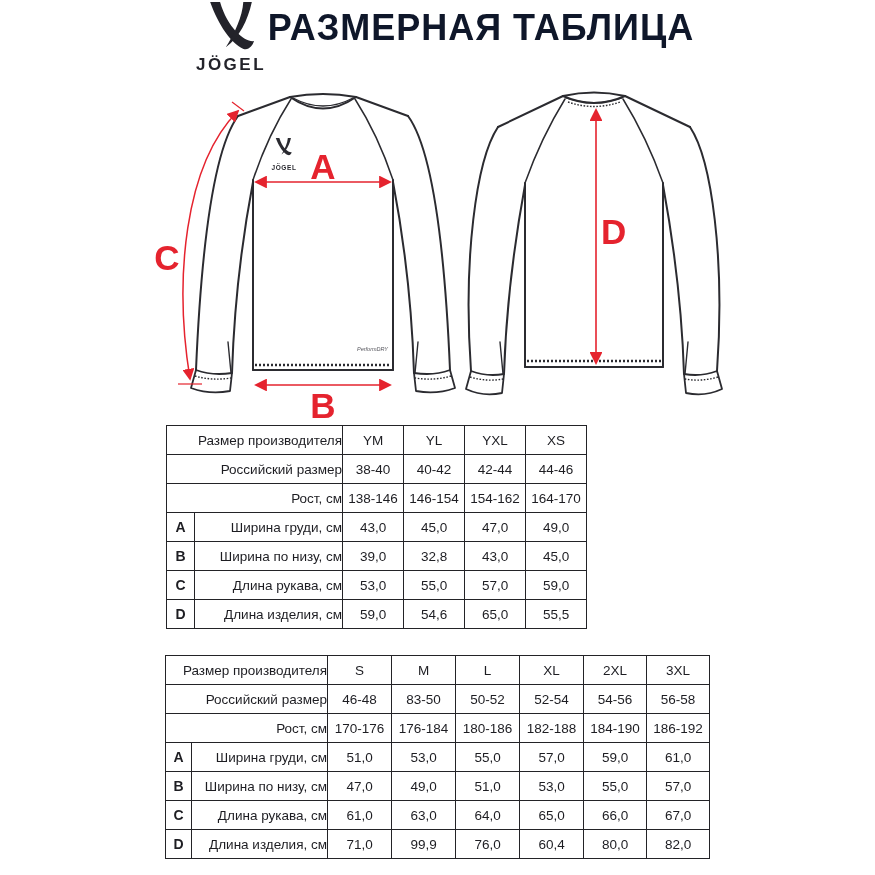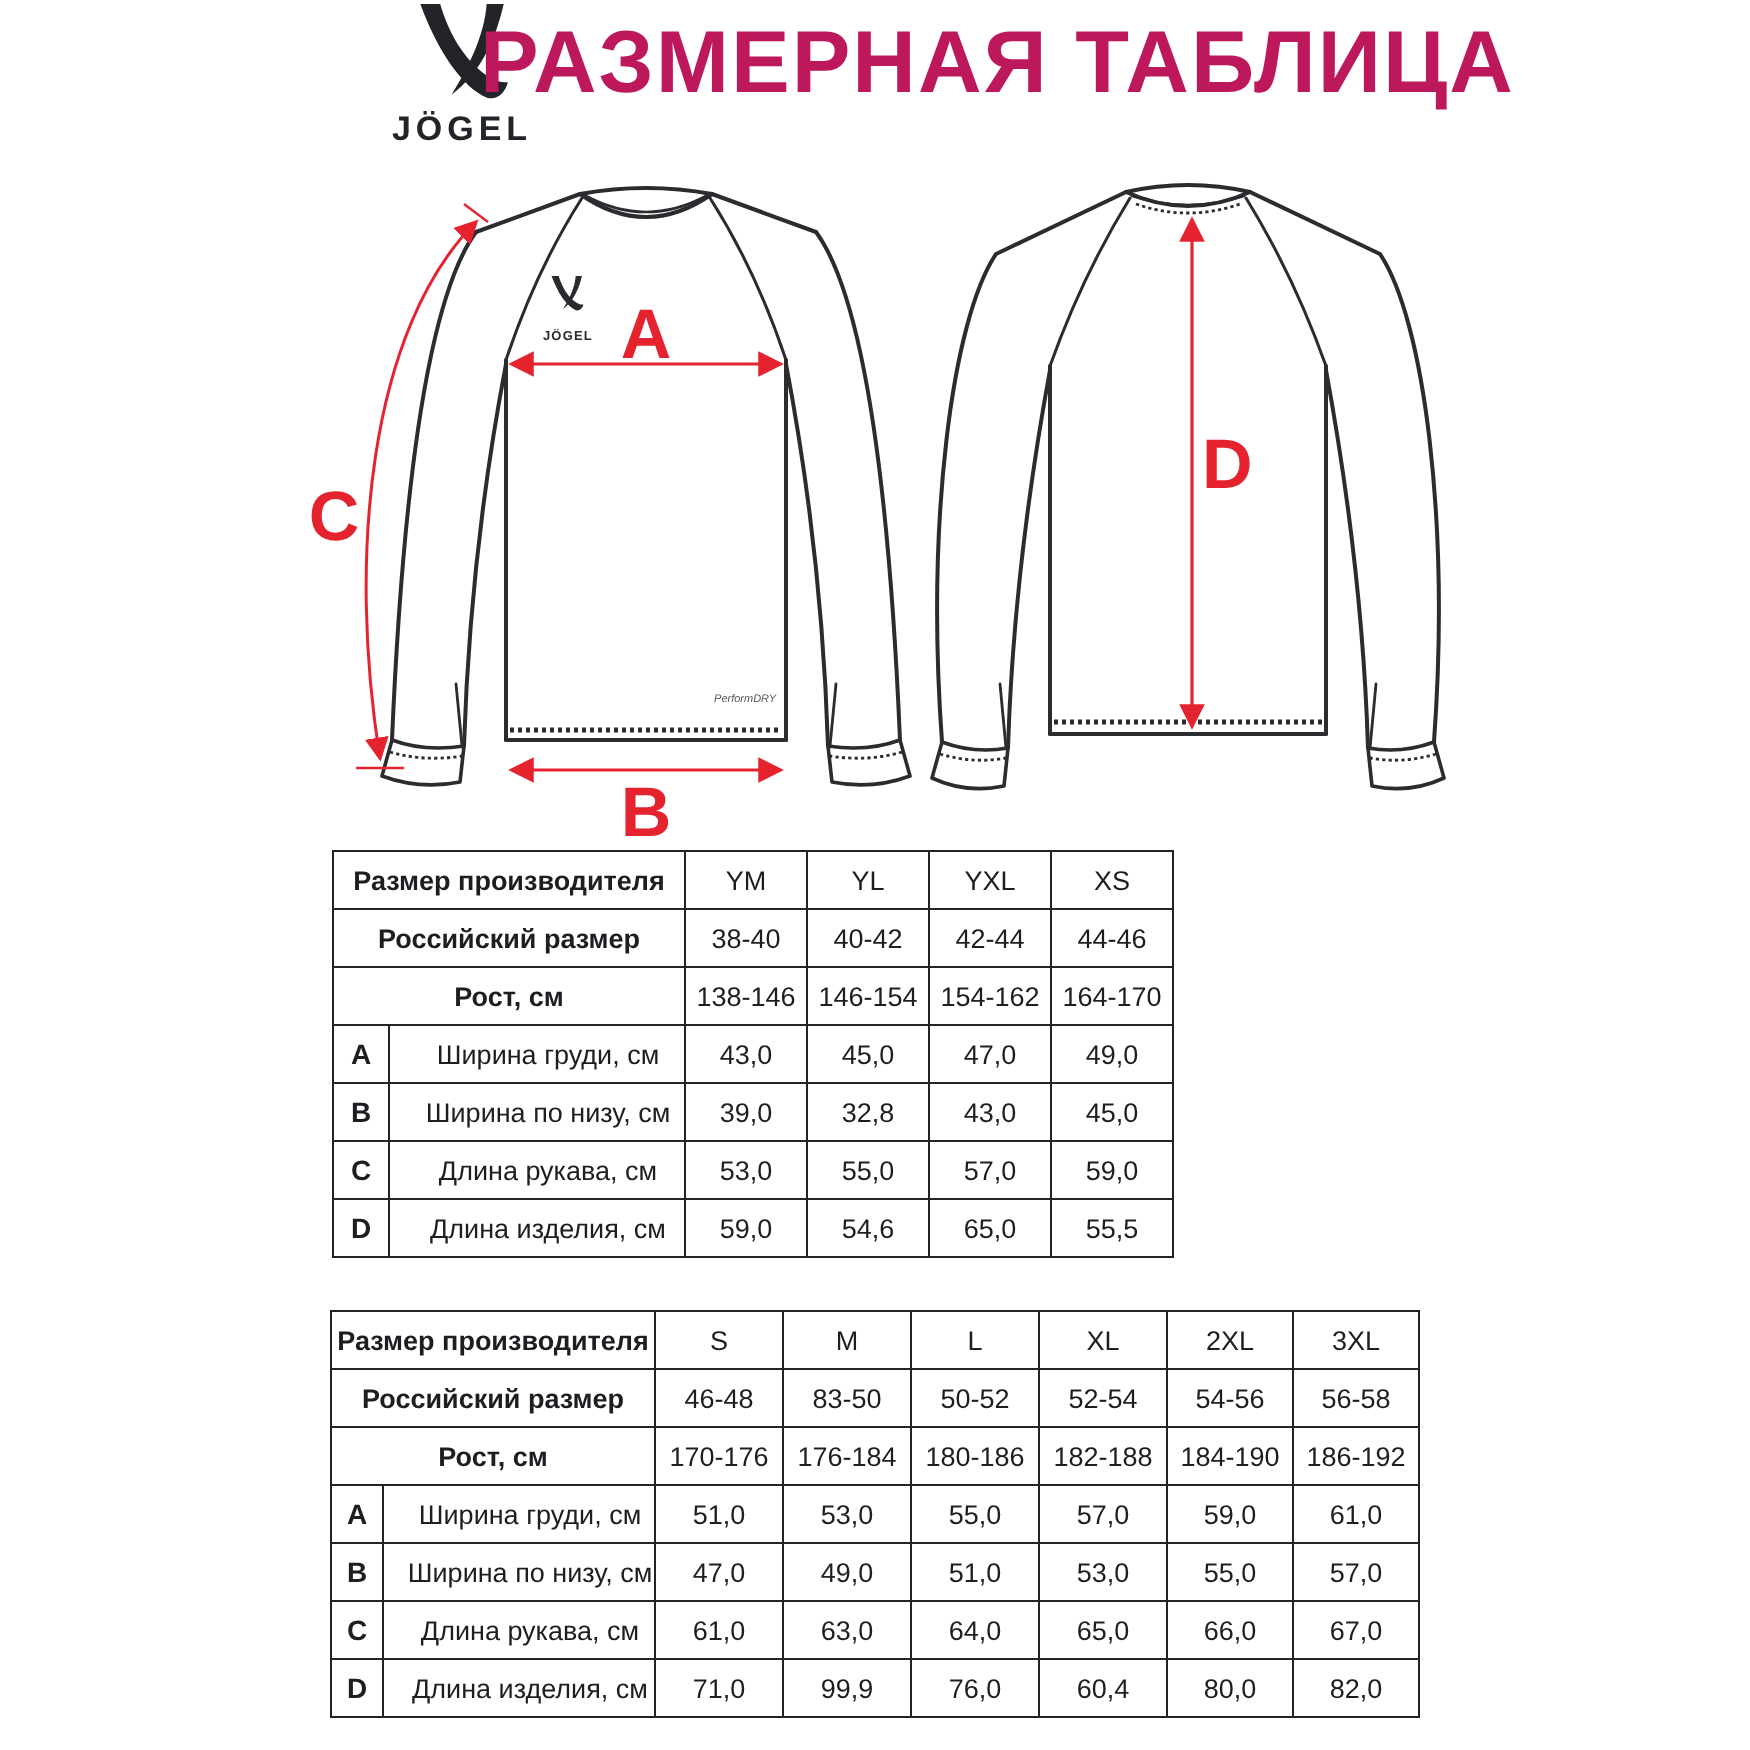--- a/index.html
+++ b/index.html
@@ -10,34 +10,34 @@
   }
   
   .logo { position:absolute; left:185px; top:2px; width:92px; text-align:center; }
   .logo svg { display:block; margin:0 auto; }
   .wordmark {
     margin-top:3px; font-size:17px; font-weight:bold; letter-spacing:2.5px;
     color:#23232a; white-space:nowrap;
   }
   .title {
     position:absolute; left:240px; top:7px; width:482px; text-align:center;
-    font-size:44px; font-weight:bold; letter-spacing:1px; color:#be185d; white-space:nowrap;
+    font-size:36px; font-weight:bold; letter-spacing:1px; color:#0f172a; white-space:nowrap;
   }
   
   .figure { position:absolute; left:140px; top:80px; }
   .dimlabel { font-family:"Liberation Sans", sans-serif; font-size:35px; font-weight:bold; fill:#e5232e; }
   
   .sizetable { position:absolute; border-collapse:collapse; table-layout:fixed; }
   .sizetable td {
     border:1.5px solid #232327; height:29px; padding:0; text-align:center;
     vertical-align:middle; font-size:13.5px; color:#1d1d22; overflow:hidden; white-space:nowrap;
   }
-  .sizetable td.hlabel { font-weight:bold; }
+  .sizetable td.hlabel { font-weight:normal;text-align:right; }
   .sizetable td.ltr   { font-weight:bold; font-size:14px; }
-  .sizetable td.mname { text-align:center; padding-left:11px; }
+  .sizetable td.mname { text-align:right; padding-left:11px; }
   .table-youth { left:166px; top:425px; width:420px; }
   .table-adult { left:165px; top:655px; width:544px; }
 </style>
 </head>
 <body>
 
 <div class="page">
 
   <div class="logo">
     <svg width="50" height="50" viewBox="0 0 44 48" aria-hidden="true">

